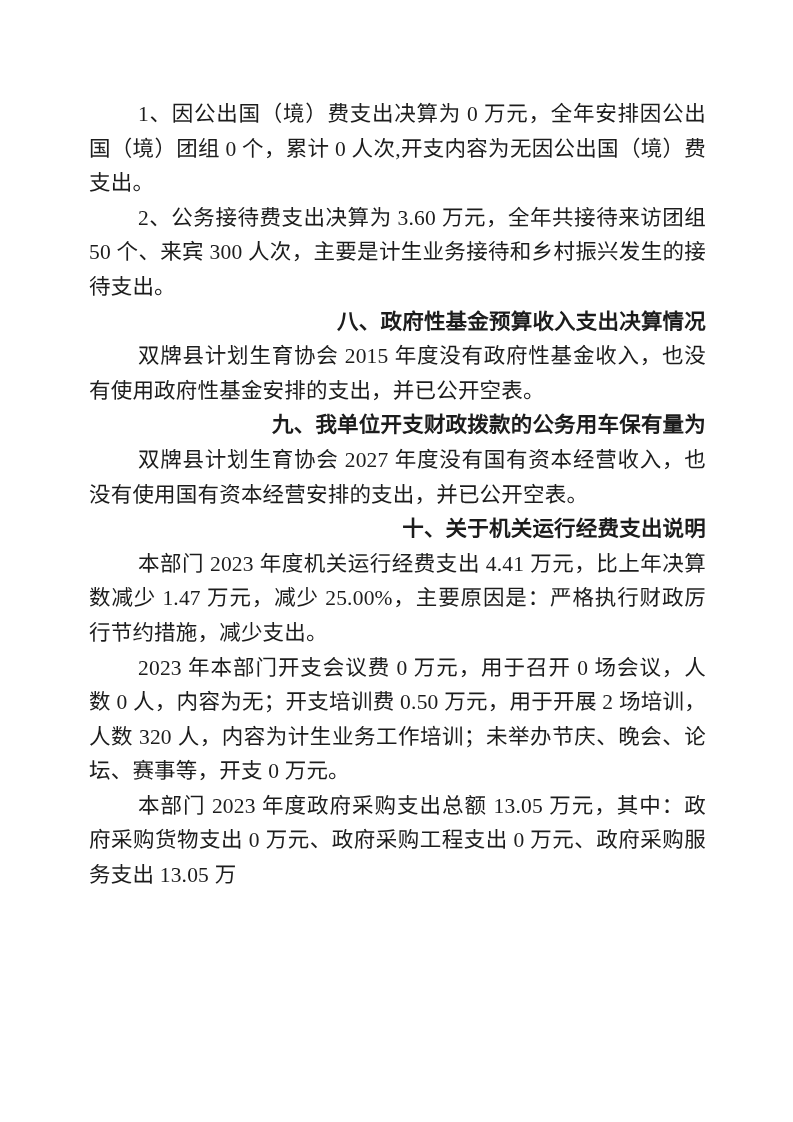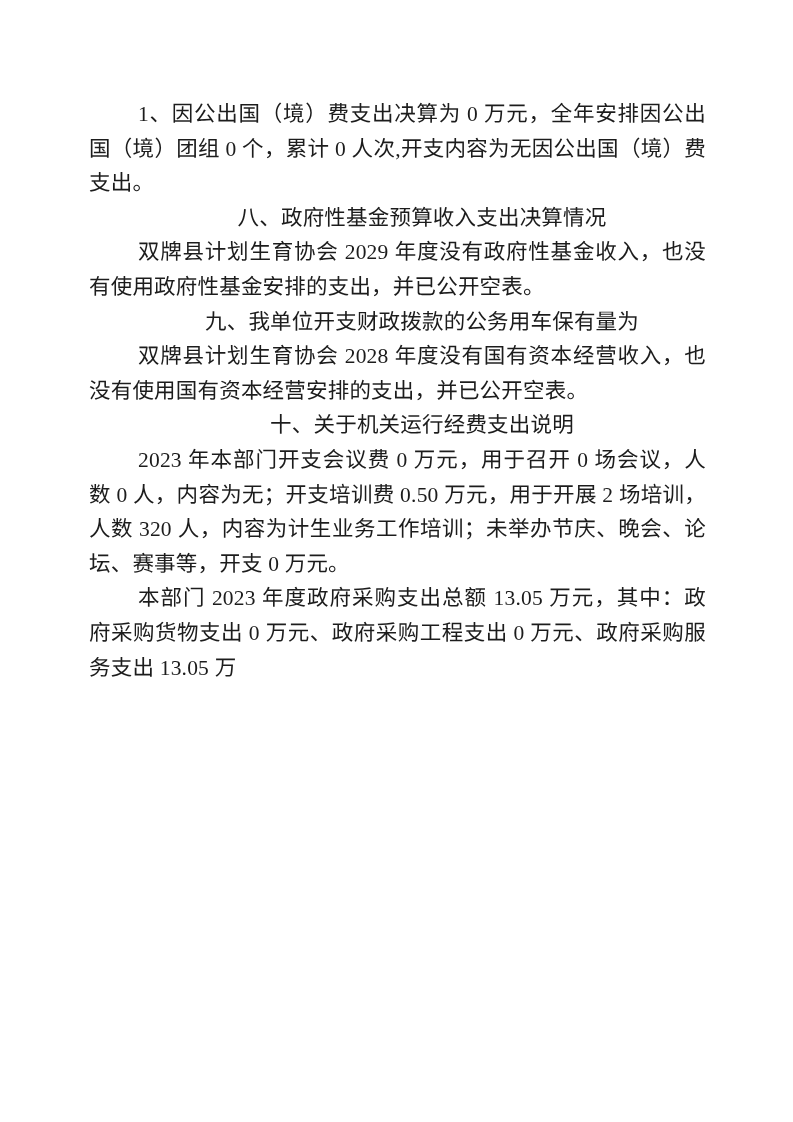--- a/index.html
+++ b/index.html
@@ -29,35 +29,37 @@
     margin: 0;
     text-indent: 49px;
     text-align: justify;
     font-family: "Liberation Serif", "DejaVu Serif", serif;
     font-weight: 400;
     letter-spacing: 0.2px;
   }
   .heading {
     margin: 0;
     text-indent: 49px;
-    text-align: center;
+    text-align: right;
     font-family: "Liberation Sans", "DejaVu Sans", sans-serif;
-    font-weight: 400;
+    font-weight: 700;
     font-size: 21.5px;
     line-height: 34.6px;
     letter-spacing: 0.2px;
   }
 </style>
 </head>
 <body>
 
 <div class="page">
   <div class="doc-body">
     <p class="para">1、因公出国（境）费支出决算为 0 万元，全年安排因公出国（境）团组 0 个，累计 0 人次,开支内容为无因公出国（境）费支出。</p>
+    <p class="para">2、公务接待费支出决算为 3.60 万元，全年共接待来访团组 50 个、来宾 300 人次，主要是计生业务接待和乡村振兴发生的接待支出。</p>
     <p class="heading">八、政府性基金预算收入支出决算情况</p>
-    <p class="para">双牌县计划生育协会 2029 年度没有政府性基金收入，也没有使用政府性基金安排的支出，并已公开空表。</p>
+    <p class="para">双牌县计划生育协会 2015 年度没有政府性基金收入，也没有使用政府性基金安排的支出，并已公开空表。</p>
     <p class="heading">九、我单位开支财政拨款的公务用车保有量为</p>
-    <p class="para">双牌县计划生育协会 2028 年度没有国有资本经营收入，也没有使用国有资本经营安排的支出，并已公开空表。</p>
+    <p class="para">双牌县计划生育协会 2027 年度没有国有资本经营收入，也没有使用国有资本经营安排的支出，并已公开空表。</p>
     <p class="heading">十、关于机关运行经费支出说明</p>
+    <p class="para">本部门 2023 年度机关运行经费支出 4.41 万元，比上年决算数减少 1.47 万元，减少 25.00%，主要原因是：严格执行财政厉行节约措施，减少支出。</p>
     <p class="para">2023 年本部门开支会议费 0 万元，用于召开 0 场会议，人数 0 人，内容为无；开支培训费 0.50 万元，用于开展 2 场培训，人数 320 人，内容为计生业务工作培训；未举办节庆、晚会、论坛、赛事等，开支 0 万元。</p>
     <p class="para">本部门 2023 年度政府采购支出总额 13.05 万元，其中：政府采购货物支出 0 万元、政府采购工程支出 0 万元、政府采购服务支出 13.05 万</p>
   </div>
 </div>
 
 </body></html>

